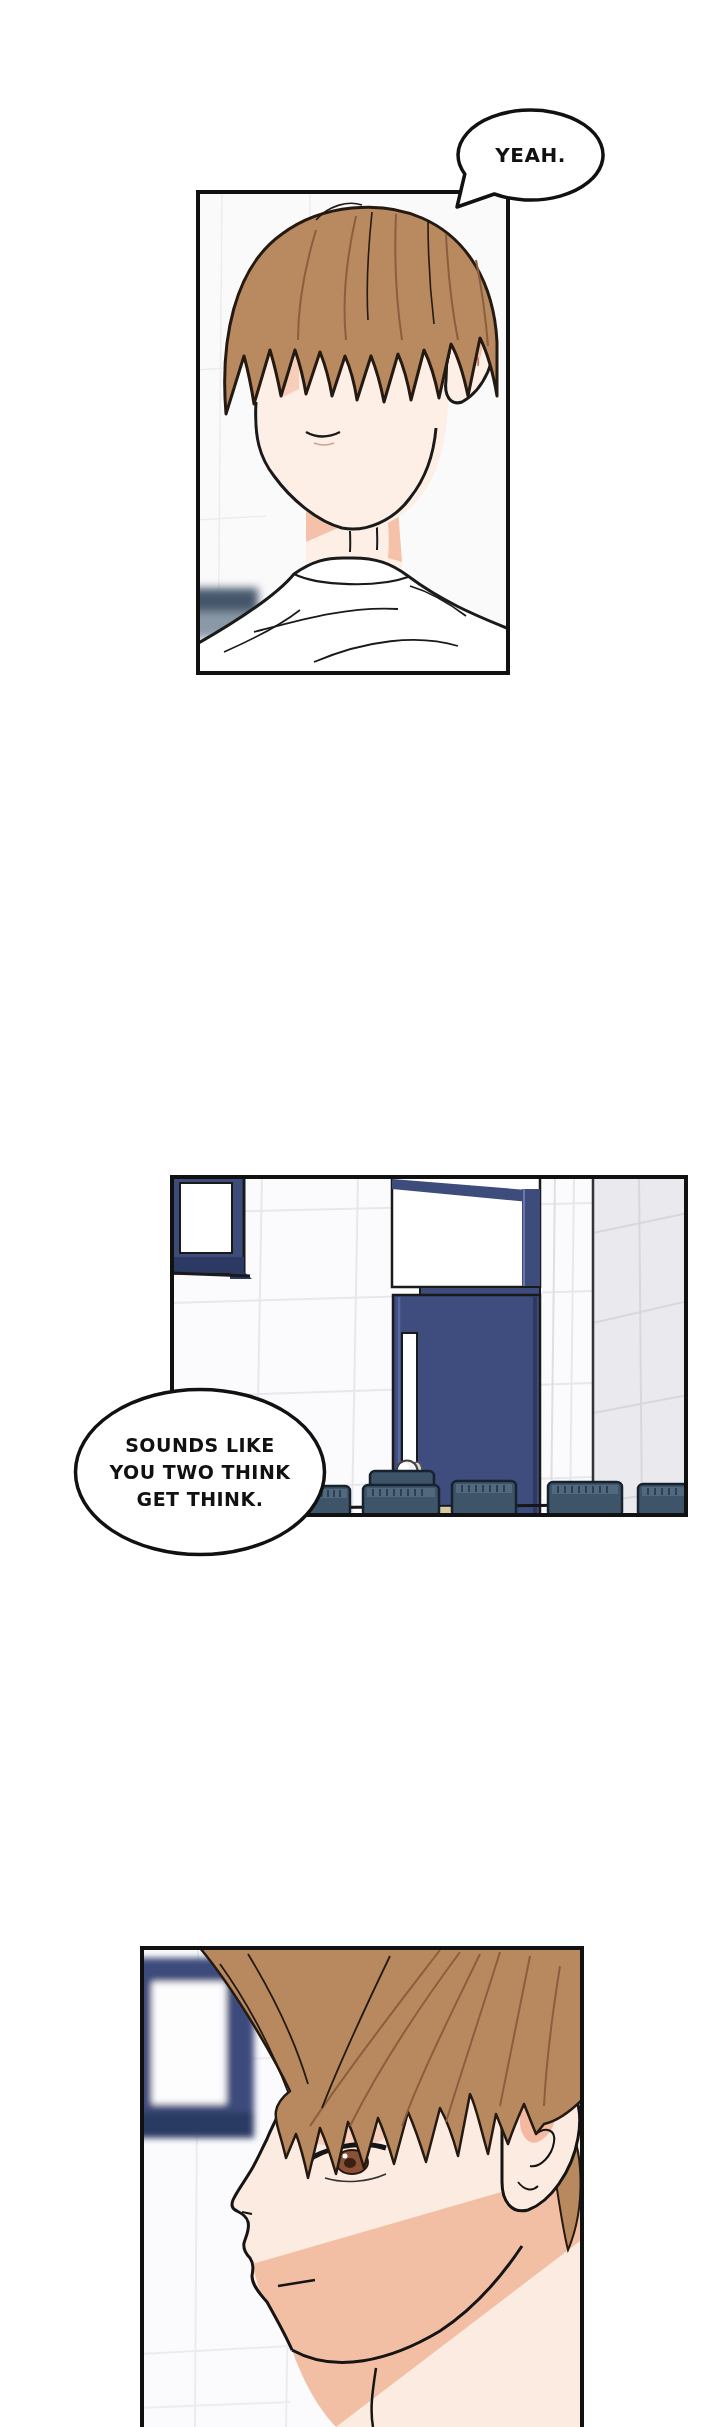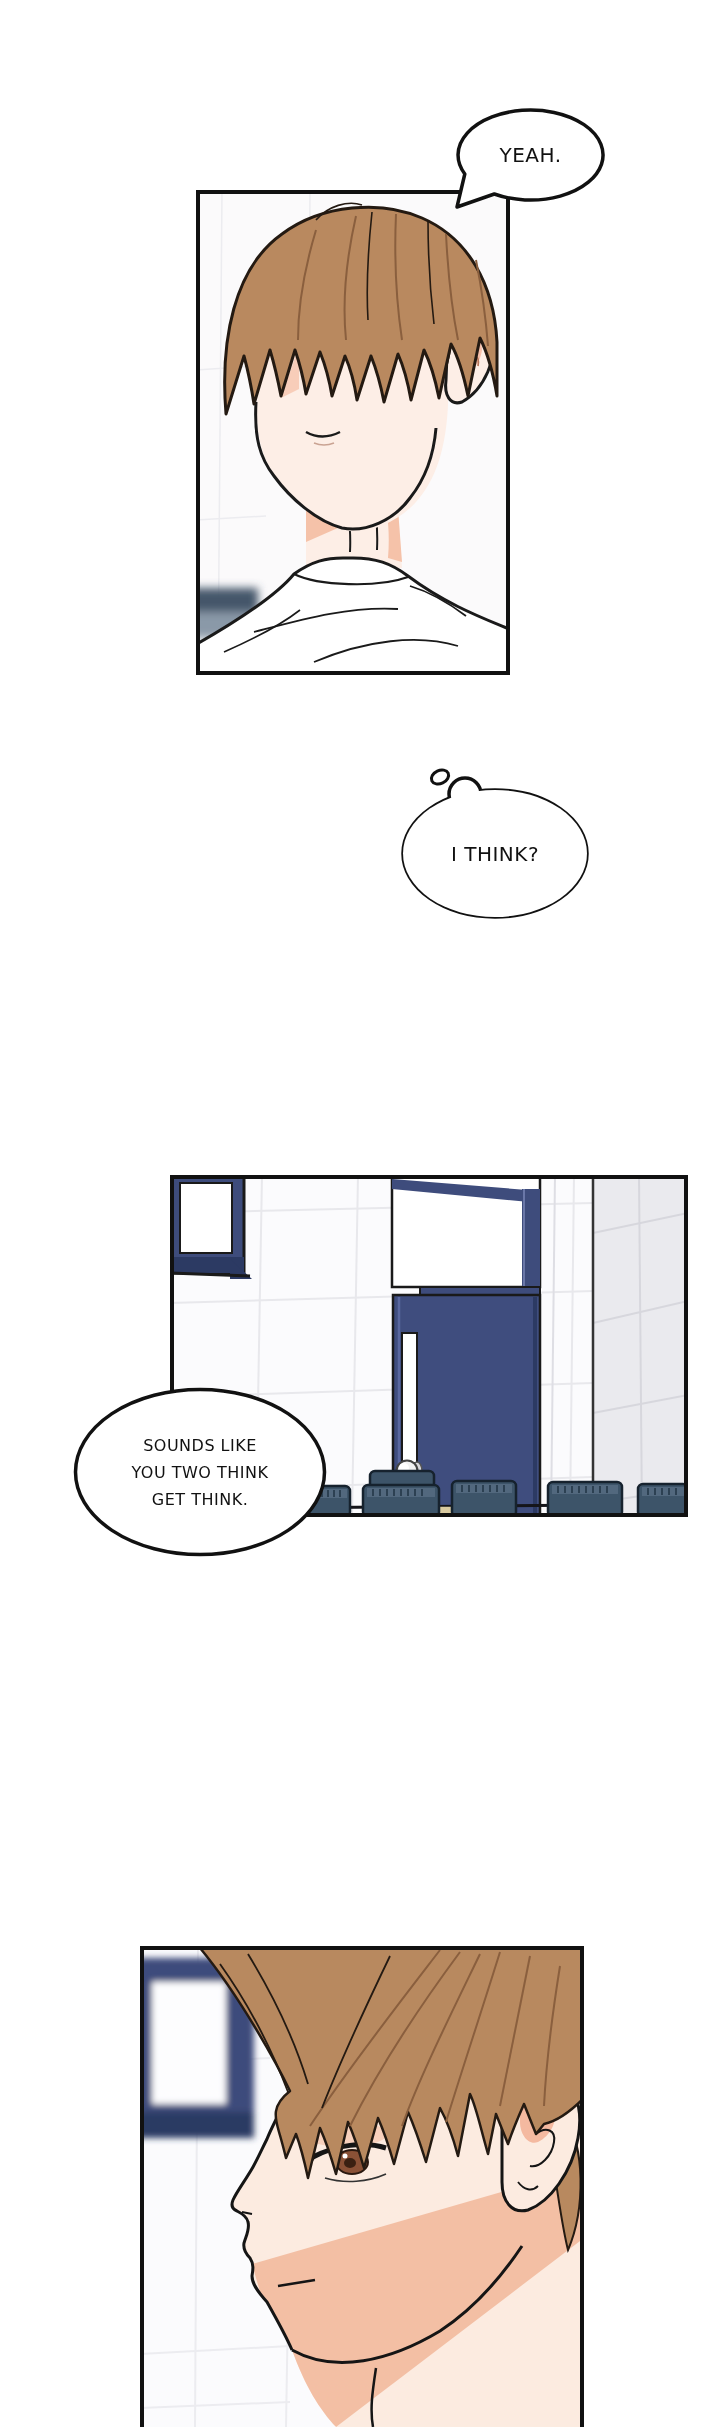--- a/index.html
+++ b/index.html
@@ -3,24 +3,24 @@
 <meta charset="utf-8">
 <style>
   html,body{margin:0;padding:0;background:#ffffff;}
   #page{position:relative;width:728px;height:2427px;background:#ffffff;overflow:hidden;
         font-family:"DejaVu Sans",sans-serif;}
   .panel{position:absolute;display:block;}
   .bubble{position:absolute;}
   .bubble svg{position:absolute;left:0;top:0;}
   .bubble-text{position:absolute;display:flex;flex-direction:column;align-items:center;
         justify-content:center;text-align:left;color:#111;
-        font-weight:400;letter-spacing:.5px;font-family:"DejaVu Sans",sans-serif;}
+        font-weight:700;letter-spacing:.5px;font-family:"DejaVu Sans",sans-serif;}
   .bt-1{font-size:20px;line-height:22px;}
   .bt-2{font-size:20px;line-height:22px;}
-  .bt-3{font-size:16px;line-height:27px;}
+  .bt-3{font-size:19px;line-height:27px;}
   .bt-3 span{display:block;white-space:nowrap;}
 </style>
 </head>
 <body>
 
 <div id="page">
 
   <svg class="panel" style="left:196px;top:190px" width="314" height="485" viewBox="0 0 314 485">
     <defs>
       <filter id="p1blur" x="-60%" y="-60%" width="220%" height="220%">
@@ -324,30 +324,20 @@
     </g>
   </svg>
 
   <div class="bubble" style="left:440px;top:103px;width:180px;height:130px;z-index:5">
     <svg width="180" height="130" viewBox="0 0 180 130">
       <path d="M24.8 71 A72.5 45 0 1 1 54.3 91 L17 104 Z" fill="#ffffff" stroke="#111" stroke-width="3.5" stroke-linejoin="round"></path>
     </svg>
     <div class="bubble-text bt-1" style="left:18px;top:7px;width:145px;height:90px">YEAH.</div>
   </div>
 
-  <div class="bubble" style="left:395px;top:762px;width:200px;height:165px;z-index:5">
-    <svg width="200" height="165" viewBox="0 0 200 165">
-      <ellipse cx="100" cy="91.5" rx="92" ry="63.5" fill="#ffffff" stroke="#111" stroke-width="3.5"></ellipse>
-      <circle cx="70" cy="32" r="16" fill="#ffffff" stroke="#111" stroke-width="3.5"></circle>
-      <ellipse cx="100" cy="91.5" rx="92" ry="63.5" fill="#ffffff"></ellipse>
-      <circle cx="70" cy="32" r="16" fill="#ffffff" transform="translate(0,2)" opacity="0"></circle>
-      <ellipse cx="45" cy="15" rx="9" ry="6.5" fill="#ffffff" stroke="#111" stroke-width="3" transform="rotate(-25 45 15)"></ellipse>
-    </svg>
-    <div class="bubble-text bt-2" style="left:8px;top:30px;width:184px;height:123px">I THINK?</div>
-  </div>
 
   <div class="bubble" style="left:73px;top:1387px;width:254px;height:170px;z-index:5">
     <svg width="254" height="170" viewBox="0 0 254 170">
       <ellipse cx="127" cy="85" rx="124.5" ry="82.5" fill="#ffffff" stroke="#111" stroke-width="3.5"></ellipse>
     </svg>
     <div class="bubble-text bt-3" style="left:0;top:0;width:254px;height:170px">
       <span>SOUNDS LIKE</span>
       <span>YOU TWO THINK</span>
       <span>GET THINK.</span>
     </div>

